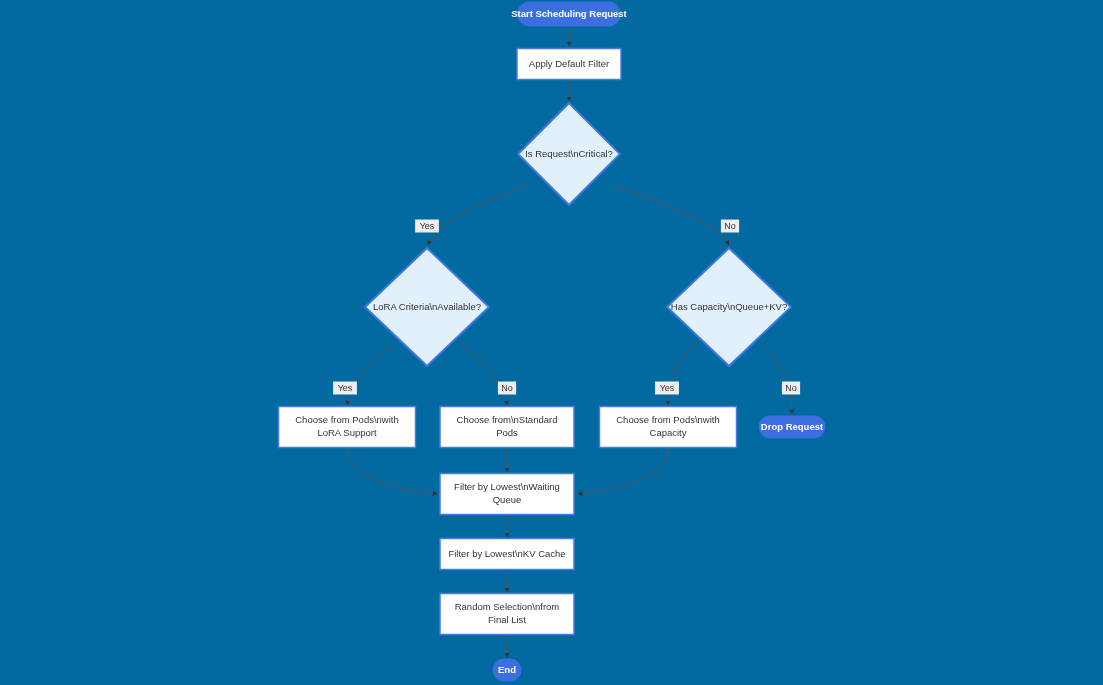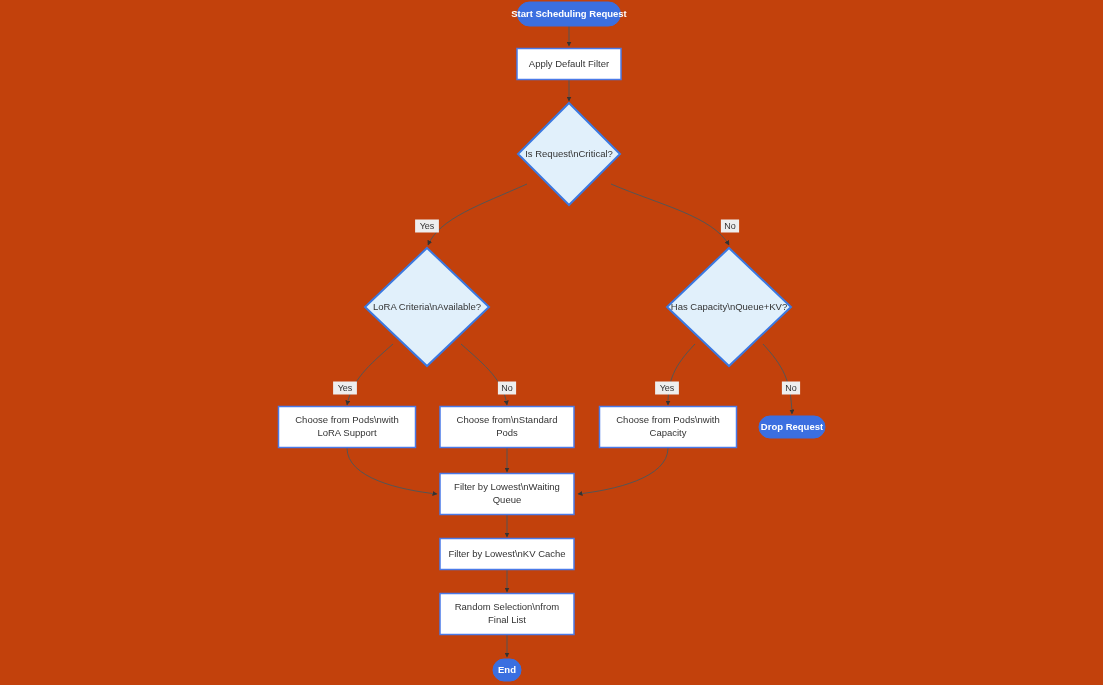--- a/index.html
+++ b/index.html
@@ -11,21 +11,21 @@
   body {
     width: 1103px;
     height: 685px;
     font-family: "Liberation Sans", sans-serif;
     overflow: hidden;
   }
   #flow-root {
     position: relative;
     width: 1103px;
     height: 685px;
-    background: #c2410c;
+    background: #0369a1;
   }
   svg#flow-svg {
     display: block;
     width: 1103px;
     height: 685px;
   }
   .node-rect {
     fill: #ffffff;
     stroke: #4a7ae8;
     stroke-width: 1.5;

